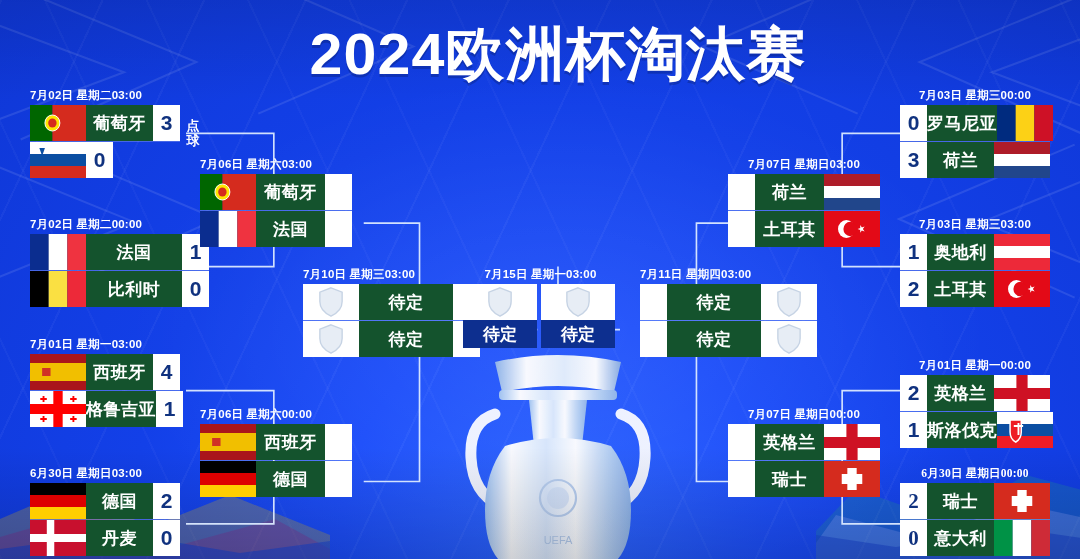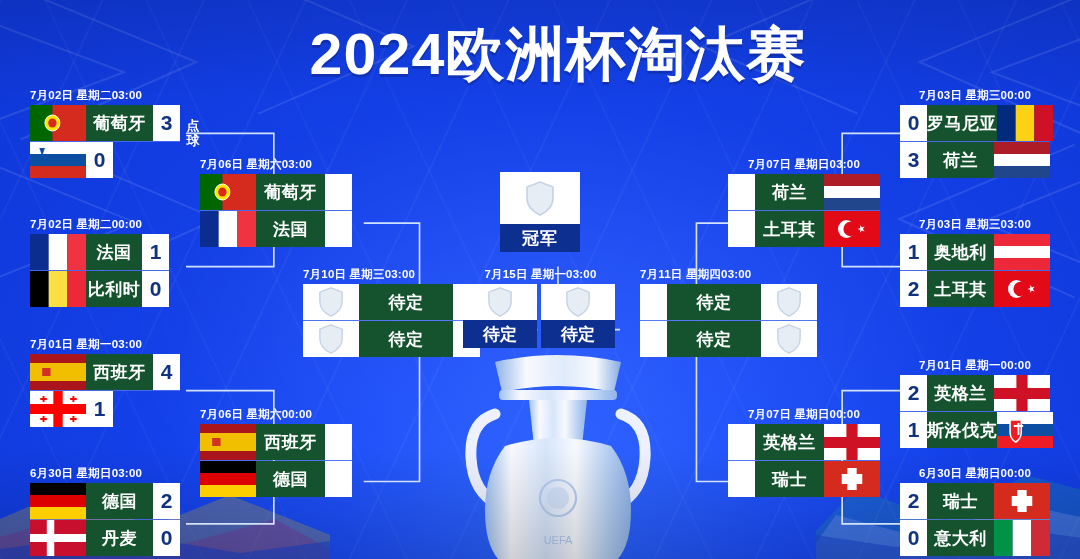--- a/index.html
+++ b/index.html
@@ -176,28 +176,20 @@
 
       <path d="M728 216 H674 V308"></path>
       <path d="M728 466 H674 V330"></path>
 
       <path d="M600 319 H560"></path>
 
       <path d="M540 285 V258"></path>
     </g>
   </svg>
 
-  <div class="champ" style="left:500px;top:172px;">
-    <div class="cap">
-      <svg viewBox="0 0 30 35">
-        <path d="M15 1 L28 6 V17 Q28 28 15 34 Q2 28 2 17 V6 Z" fill="#e7edf5" stroke="#c6d3e4" stroke-width="1.6"></path>
-      </svg>
-    </div>
-    <div class="lbl">冠军</div>
-  </div>
 
   <div class="pen" style="left:186px;top:118px;">
     <span>点球</span>
   </div>
 
   <div class="match left" style="left:30px;top:89px;width:150px;">
     <div class="m-date">7月02日 星期二03:00</div>
     <div class="m-box">
       <div class="row">
         <div class="flag">
@@ -218,21 +210,21 @@
               <rect y="12" width="60" height="12" fill="#0b4ea2"></rect>
               <rect y="24" width="60" height="12" fill="#d52b1e"></rect>
               <path d="M10 6 l6 0 -3 8 Z" fill="#0b4ea2"></path>
             </svg>
           </div>
         <div class="score">0</div>
       </div>
     </div>
   </div>
 
-  <div class="match left" style="left:30px;top:218px;width:139px;">
+  <div class="match left" style="left:30px;top:218px;width:179px;">
     <div class="m-date">7月02日 星期二00:00</div>
     <div class="m-box">
       <div class="row">
         <div class="flag">
             <svg viewBox="0 0 60 36" preserveAspectRatio="none">
               <rect width="20" height="36" fill="#0b2d8f"></rect>
               <rect x="20" width="20" height="36" fill="#fff"></rect>
               <rect x="40" width="20" height="36" fill="#ef3340"></rect>
             </svg>
           </div>
@@ -275,20 +267,21 @@
               <rect x="25" width="10" height="36" fill="#ff0000"></rect>
               <rect y="13" width="60" height="10" fill="#ff0000"></rect>
               <g fill="#ff0000">
                 <path d="M11 7h2.5v-2h2v2H18v2h-2.5v2h-2V9H11z"></path>
                 <path d="M43 7h2.5v-2h2v2H50v2h-2.5v2h-2V9H43z"></path>
                 <path d="M11 27h2.5v-2h2v2H18v2h-2.5v2h-2v-2H11z"></path>
                 <path d="M43 27h2.5v-2h2v2H50v2h-2.5v2h-2v-2H43z"></path>
               </g>
             </svg>
           </div>
+        <div class="name">格鲁吉亚</div>
         <div class="score">1</div>
       </div>
     </div>
   </div>
 
   <div class="match left" style="left:30px;top:467px;width:150px;">
     <div class="m-date">6月30日 星期日03:00</div>
     <div class="m-box">
       <div class="row">
         <div class="flag">
@@ -580,21 +573,21 @@
               <rect y="12" width="60" height="12" fill="#0b4ea2"></rect>
               <rect y="24" width="60" height="12" fill="#ee1c25"></rect>
               <path d="M14 8 h12 v12 q0 7 -6 10 q-6 -3 -6 -10 Z" fill="#ee1c25" stroke="#fff" stroke-width="1.6"></path>
               <path d="M18 13h4v-2h2v2h4v2h-4v8h-2v-8h-4z" fill="#fff"></path>
             </svg>
           </div>
       </div>
     </div>
   </div>
 
-  <div class="match right" style="left:900px;top:467px;width:150px;">
+  <div class="match right" style="left:900px;top:467px;width:150px;font-family:Liberation Serif, serif;">
     <div class="m-date" style="text-align:center;">6月30日 星期日00:00</div>
     <div class="m-box">
       <div class="row">
         <div class="score">2</div>
         <div class="name">瑞士</div>
         <div class="flag">
             <svg viewBox="0 0 60 36" preserveAspectRatio="none">
               <rect width="60" height="36" fill="#d52b1e"></rect>
               <rect x="25" y="7" width="10" height="22" fill="#fff"></rect>
               <rect x="19" y="13" width="22" height="10" fill="#fff"></rect>

